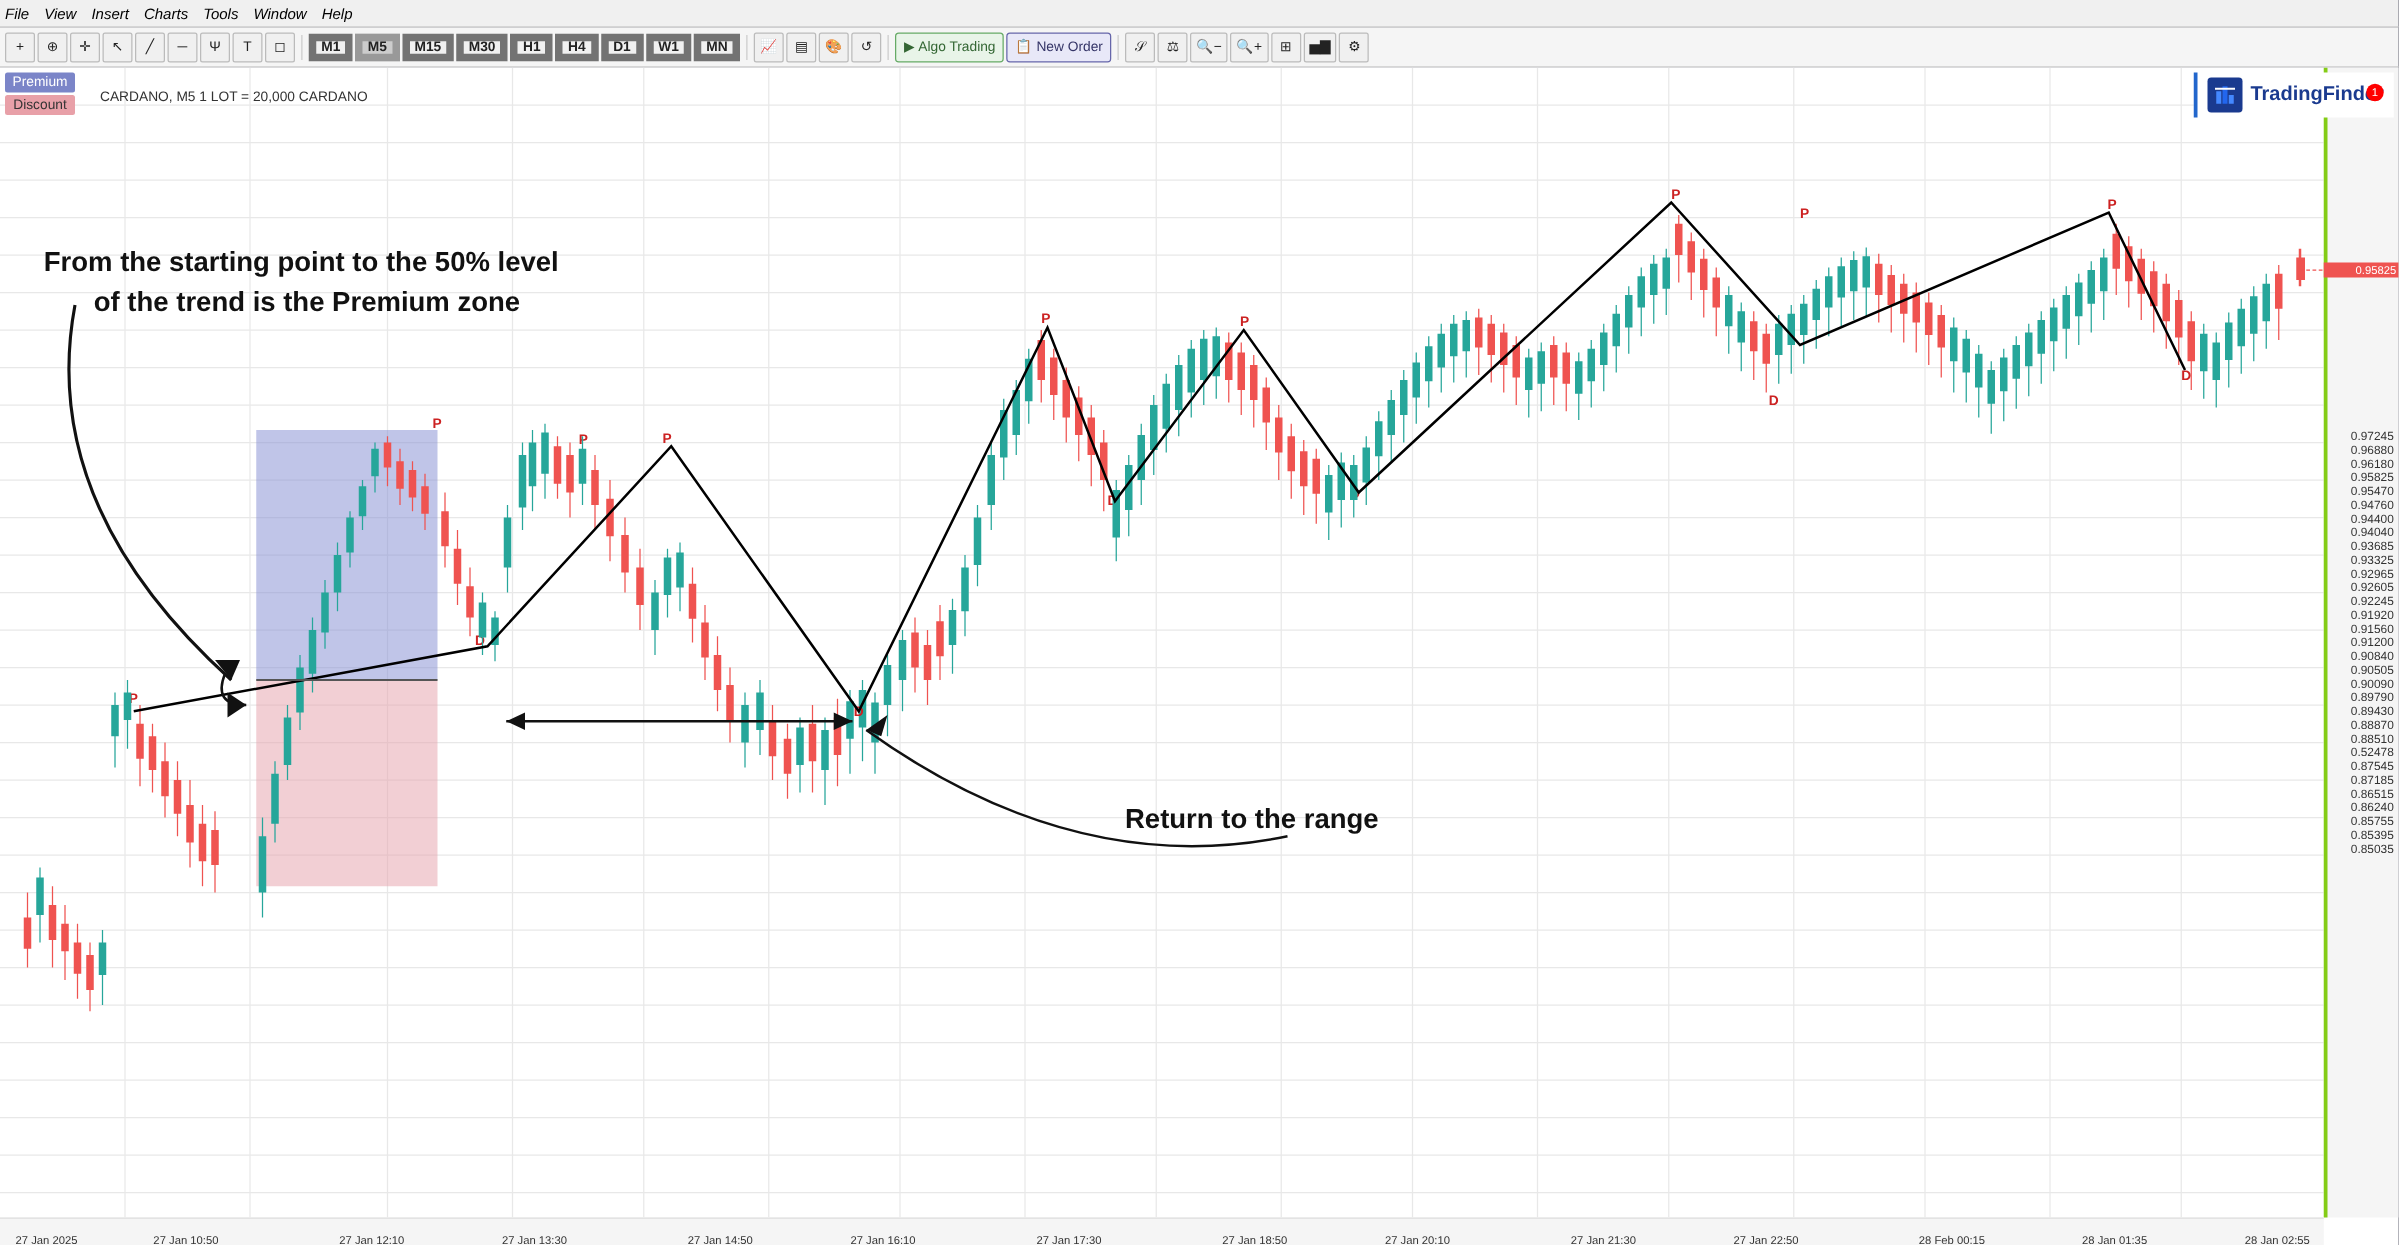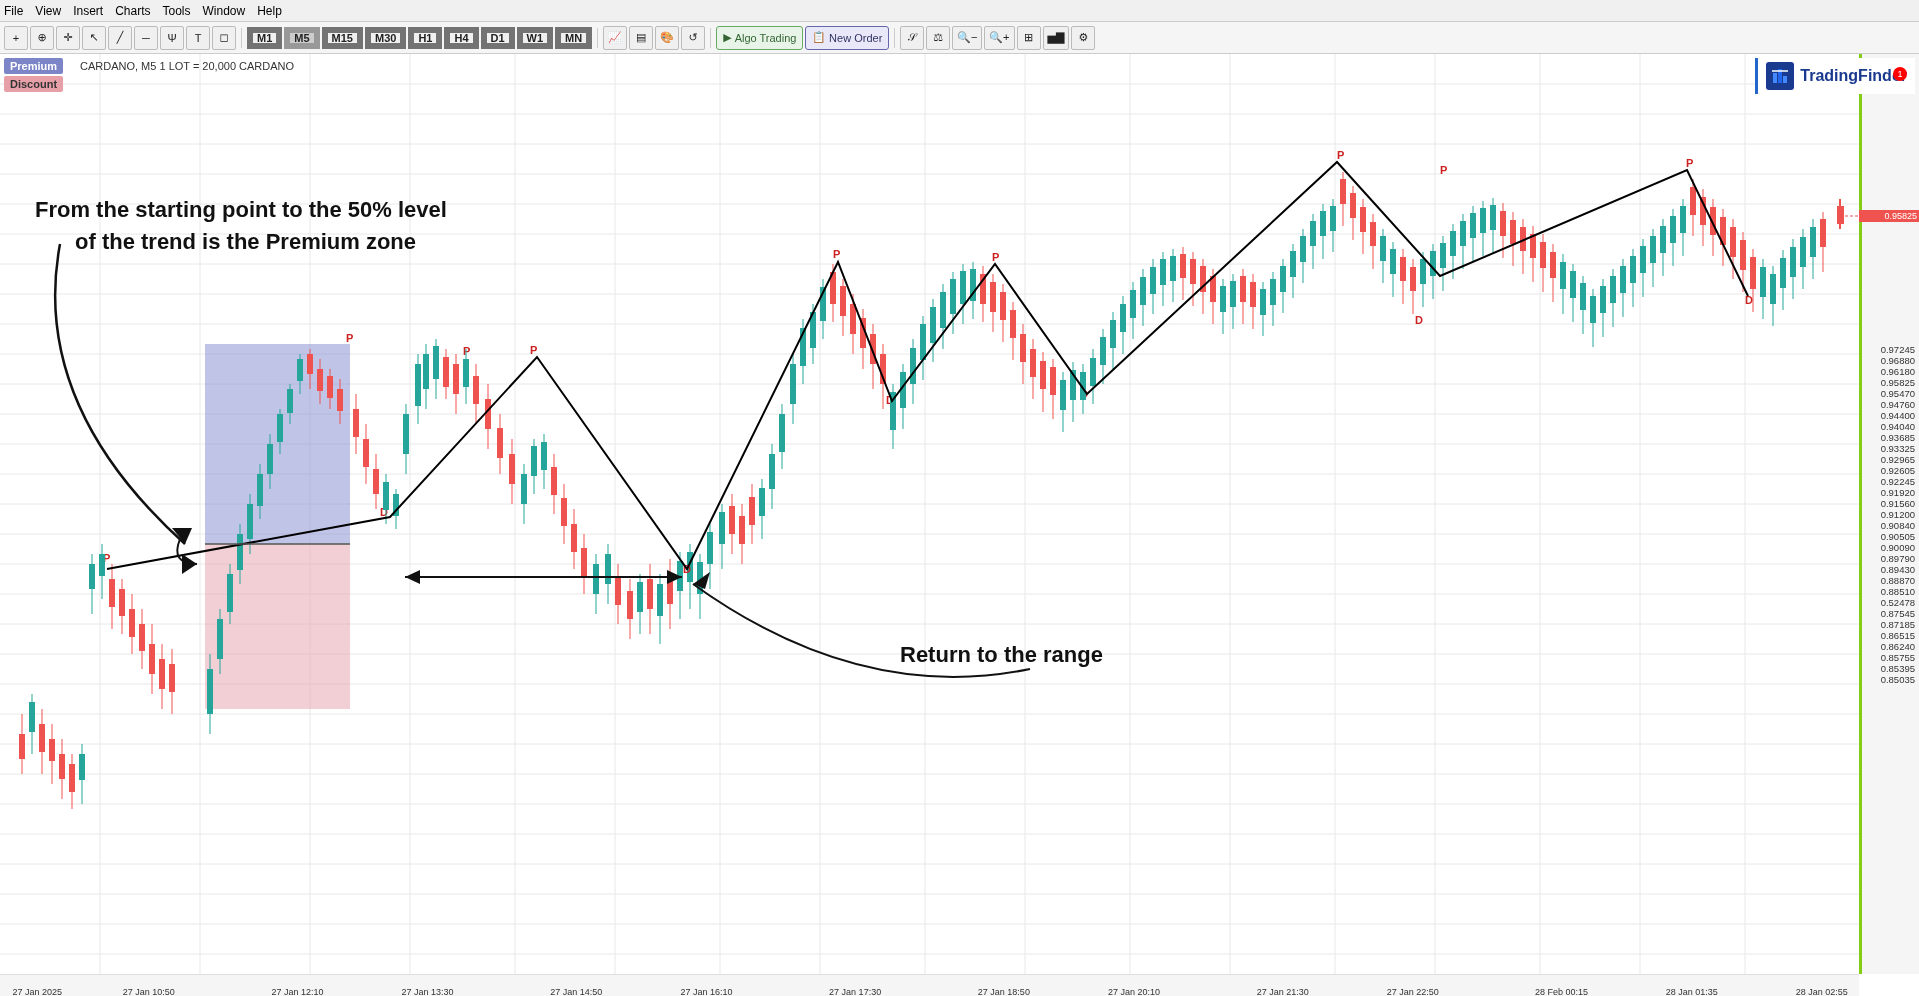--- a/index.html
+++ b/index.html
@@ -17,20 +17,21 @@
       width: 100%;
       height: 22px;
       background: #f0f0f0;
       display: flex;
       align-items: center;
       border-bottom: 1px solid #ccc;
       font-size: 12px;
       color: #000;
       padding: 0 4px;
       gap: 12px;
+      font-style: italic;
     }
     #menu-bar span { cursor: pointer; }
 
     
     #toolbar {
       width: 100%;
       height: 32px;
       background: #f5f5f5;
       display: flex;
       align-items: center;
@@ -172,37 +173,37 @@
       left: 4px;
       display: flex;
       flex-direction: column;
       gap: 2px;
       z-index: 10;
     }
     .legend-item {
       font-size: 11px;
       padding: 2px 6px;
       border-radius: 2px;
-      font-weight: bold;
+      font-weight: normal;
       cursor: pointer;
       border: none;
     }
     .legend-premium {
       background: #7b85c8;
       color: white;
     }
     .legend-discount {
       background: #e8a0a8;
       color: #333;
     }
 
     
     #chart-title {
       position: absolute;
-      top: 6px;
+      top: 18px;
       left: 80px;
       font-size: 11px;
       color: #333;
       z-index: 5;
     }
 
     
     #logo {
       position: absolute;
       top: 4px;

